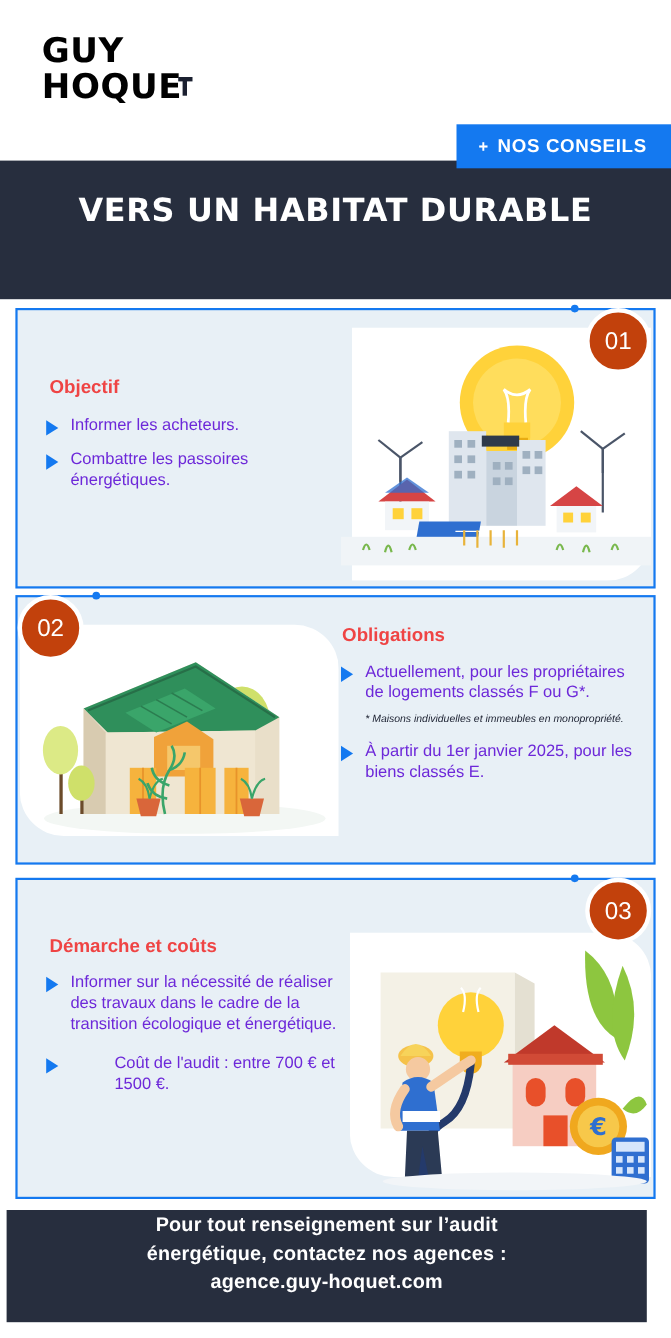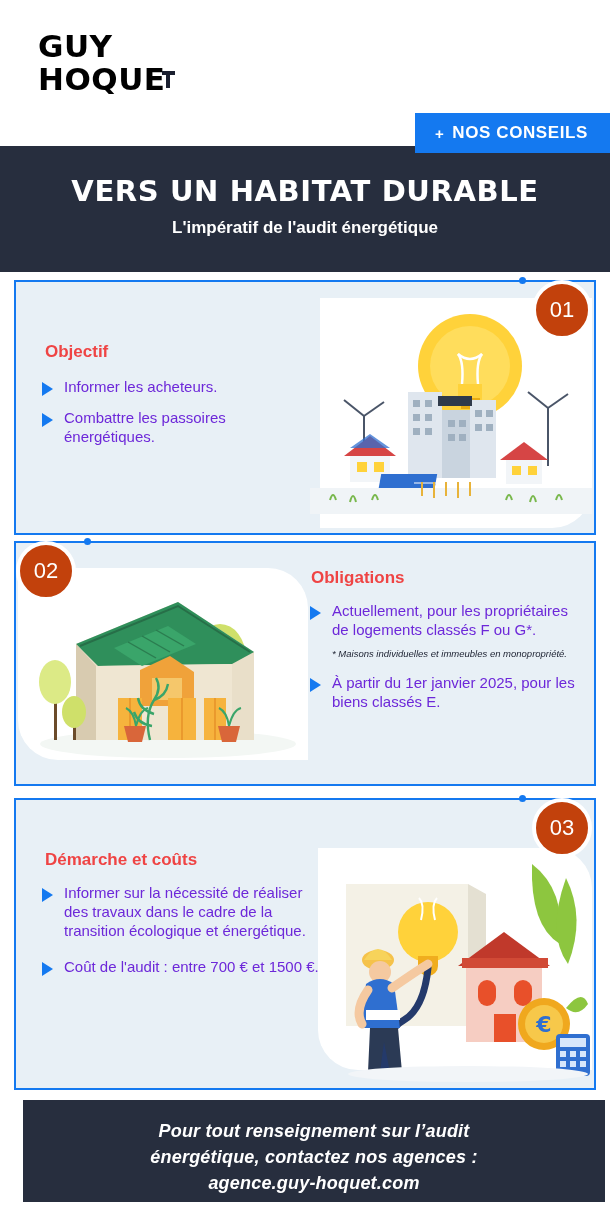--- a/index.html
+++ b/index.html
@@ -182,27 +182,25 @@
 
   
   .illus { position: absolute; overflow: hidden; }
   .i1 { left: 310px; top: 288px; width: 282px; height: 240px; }
   .i2 { left: 18px; top: 548px; width: 290px; height: 232px; }
   .i3 { left: 318px; top: 838px; width: 274px; height: 248px; }
 
   
   .footer {
     position: absolute;
-    left: 23px; top: 1100px;
+    left: 6px; top: 1100px;
     width: 582px; height: 102px;
     background: #272e3e;
     color: #ffffff;
     text-align: center;
-    padding-top: 18px;
-    font-style: italic;
   }
   .footer p {
     font-size: 18px;
     font-weight: 800;
     line-height: 1.45;
     letter-spacing: 0.2px;
   }
   .footer .url { font-size: 18px; font-weight: 800; }
 </style>
 </head>
@@ -219,21 +217,20 @@
     </div>
   </div>
 
   <div class="conseils-badge">
     <span class="plus">+</span>
     <span>NOS CONSEILS</span>
   </div>
 
   <div class="title-band">
     <h1>VERS UN HABITAT DURABLE</h1>
-    <h2>L'impératif de l'audit énergétique</h2>
   </div>
 
   <div class="section sec1"></div>
   <div class="illus i1">
     <svg width="282" height="240" viewBox="0 0 282 240" xmlns="http://www.w3.org/2000/svg">
       <path d="M10 10 H282 V200 A40 40 0 0 1 242 240 H10 Z" fill="#ffffff"></path>
       <circle cx="160" cy="78" r="52" fill="#ffd23a"></circle>
       <circle cx="160" cy="78" r="40" fill="#ffdd5c"></circle>
       <path d="M148 96 h24 v14 a12 12 0 0 1 -24 0 z" fill="#ffd23a"></path>
       <rect x="150" y="110" width="20" height="5" fill="#e8ac12"></rect>
@@ -468,21 +465,21 @@
     </svg>
   </div>
   <div class="badge-dot dot3"></div>
   <div class="num-badge badge3">03</div>
   <div class="sec-head s3head">Démarche et coûts</div>
   <div class="bullets b3">
     <div class="bullet">
       <span class="arrow"></span>
       <span class="txt">Informer sur la nécessité de réaliser des travaux dans le cadre de la transition écologique et énergétique.</span>
     </div>
-    <div class="bullet" style="margin-top:18px;">
+    <div class="bullet" style="margin-top:18px;gap:40px;">
       <span class="arrow"></span>
       <span class="txt">Coût de l'audit : entre 700 € et 1500 €.</span>
     </div>
   </div>
 
   <div class="footer">
     <p>Pour tout renseignement sur l’audit</p>
     <p>énergétique, contactez nos agences :</p>
     <p class="url">agence.guy-hoquet.com</p>
   </div>

